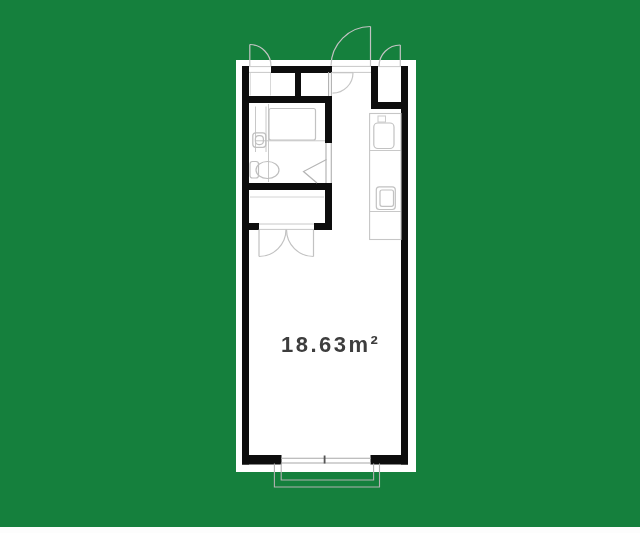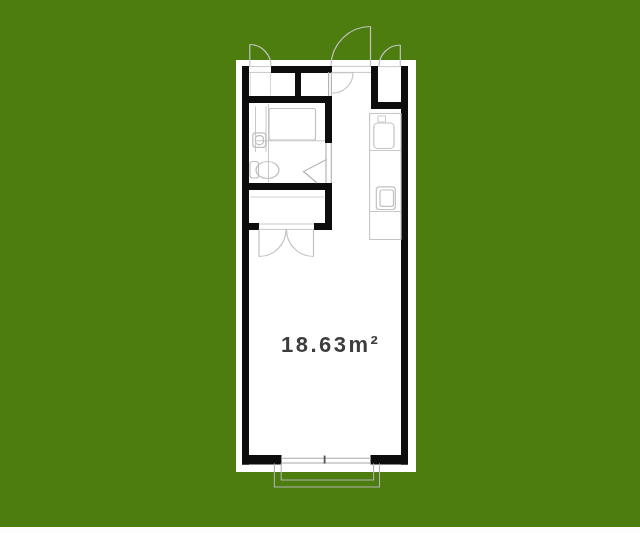--- a/index.html
+++ b/index.html
@@ -1,16 +1,16 @@
 <!DOCTYPE html>
 <html><head>
 <meta charset="utf-8">
 <style>
   html,body{margin:0;padding:0;background:#fdfdfd;}
-  .page{position:relative;width:640px;height:527px;background:#4d7c0f;font-family:"Liberation Sans",sans-serif;}
+  .page{position:relative;width:640px;height:527px;background:#15803d;font-family:"Liberation Sans",sans-serif;}
   svg{position:absolute;left:0;top:0;}
 </style>
 </head>
 <body>
 
 <div class="page">
 <svg width="640" height="533" viewBox="0 0 640 533">
 
   <rect x="236" y="60" width="180" height="412" fill="#ffffff"></rect>
 

